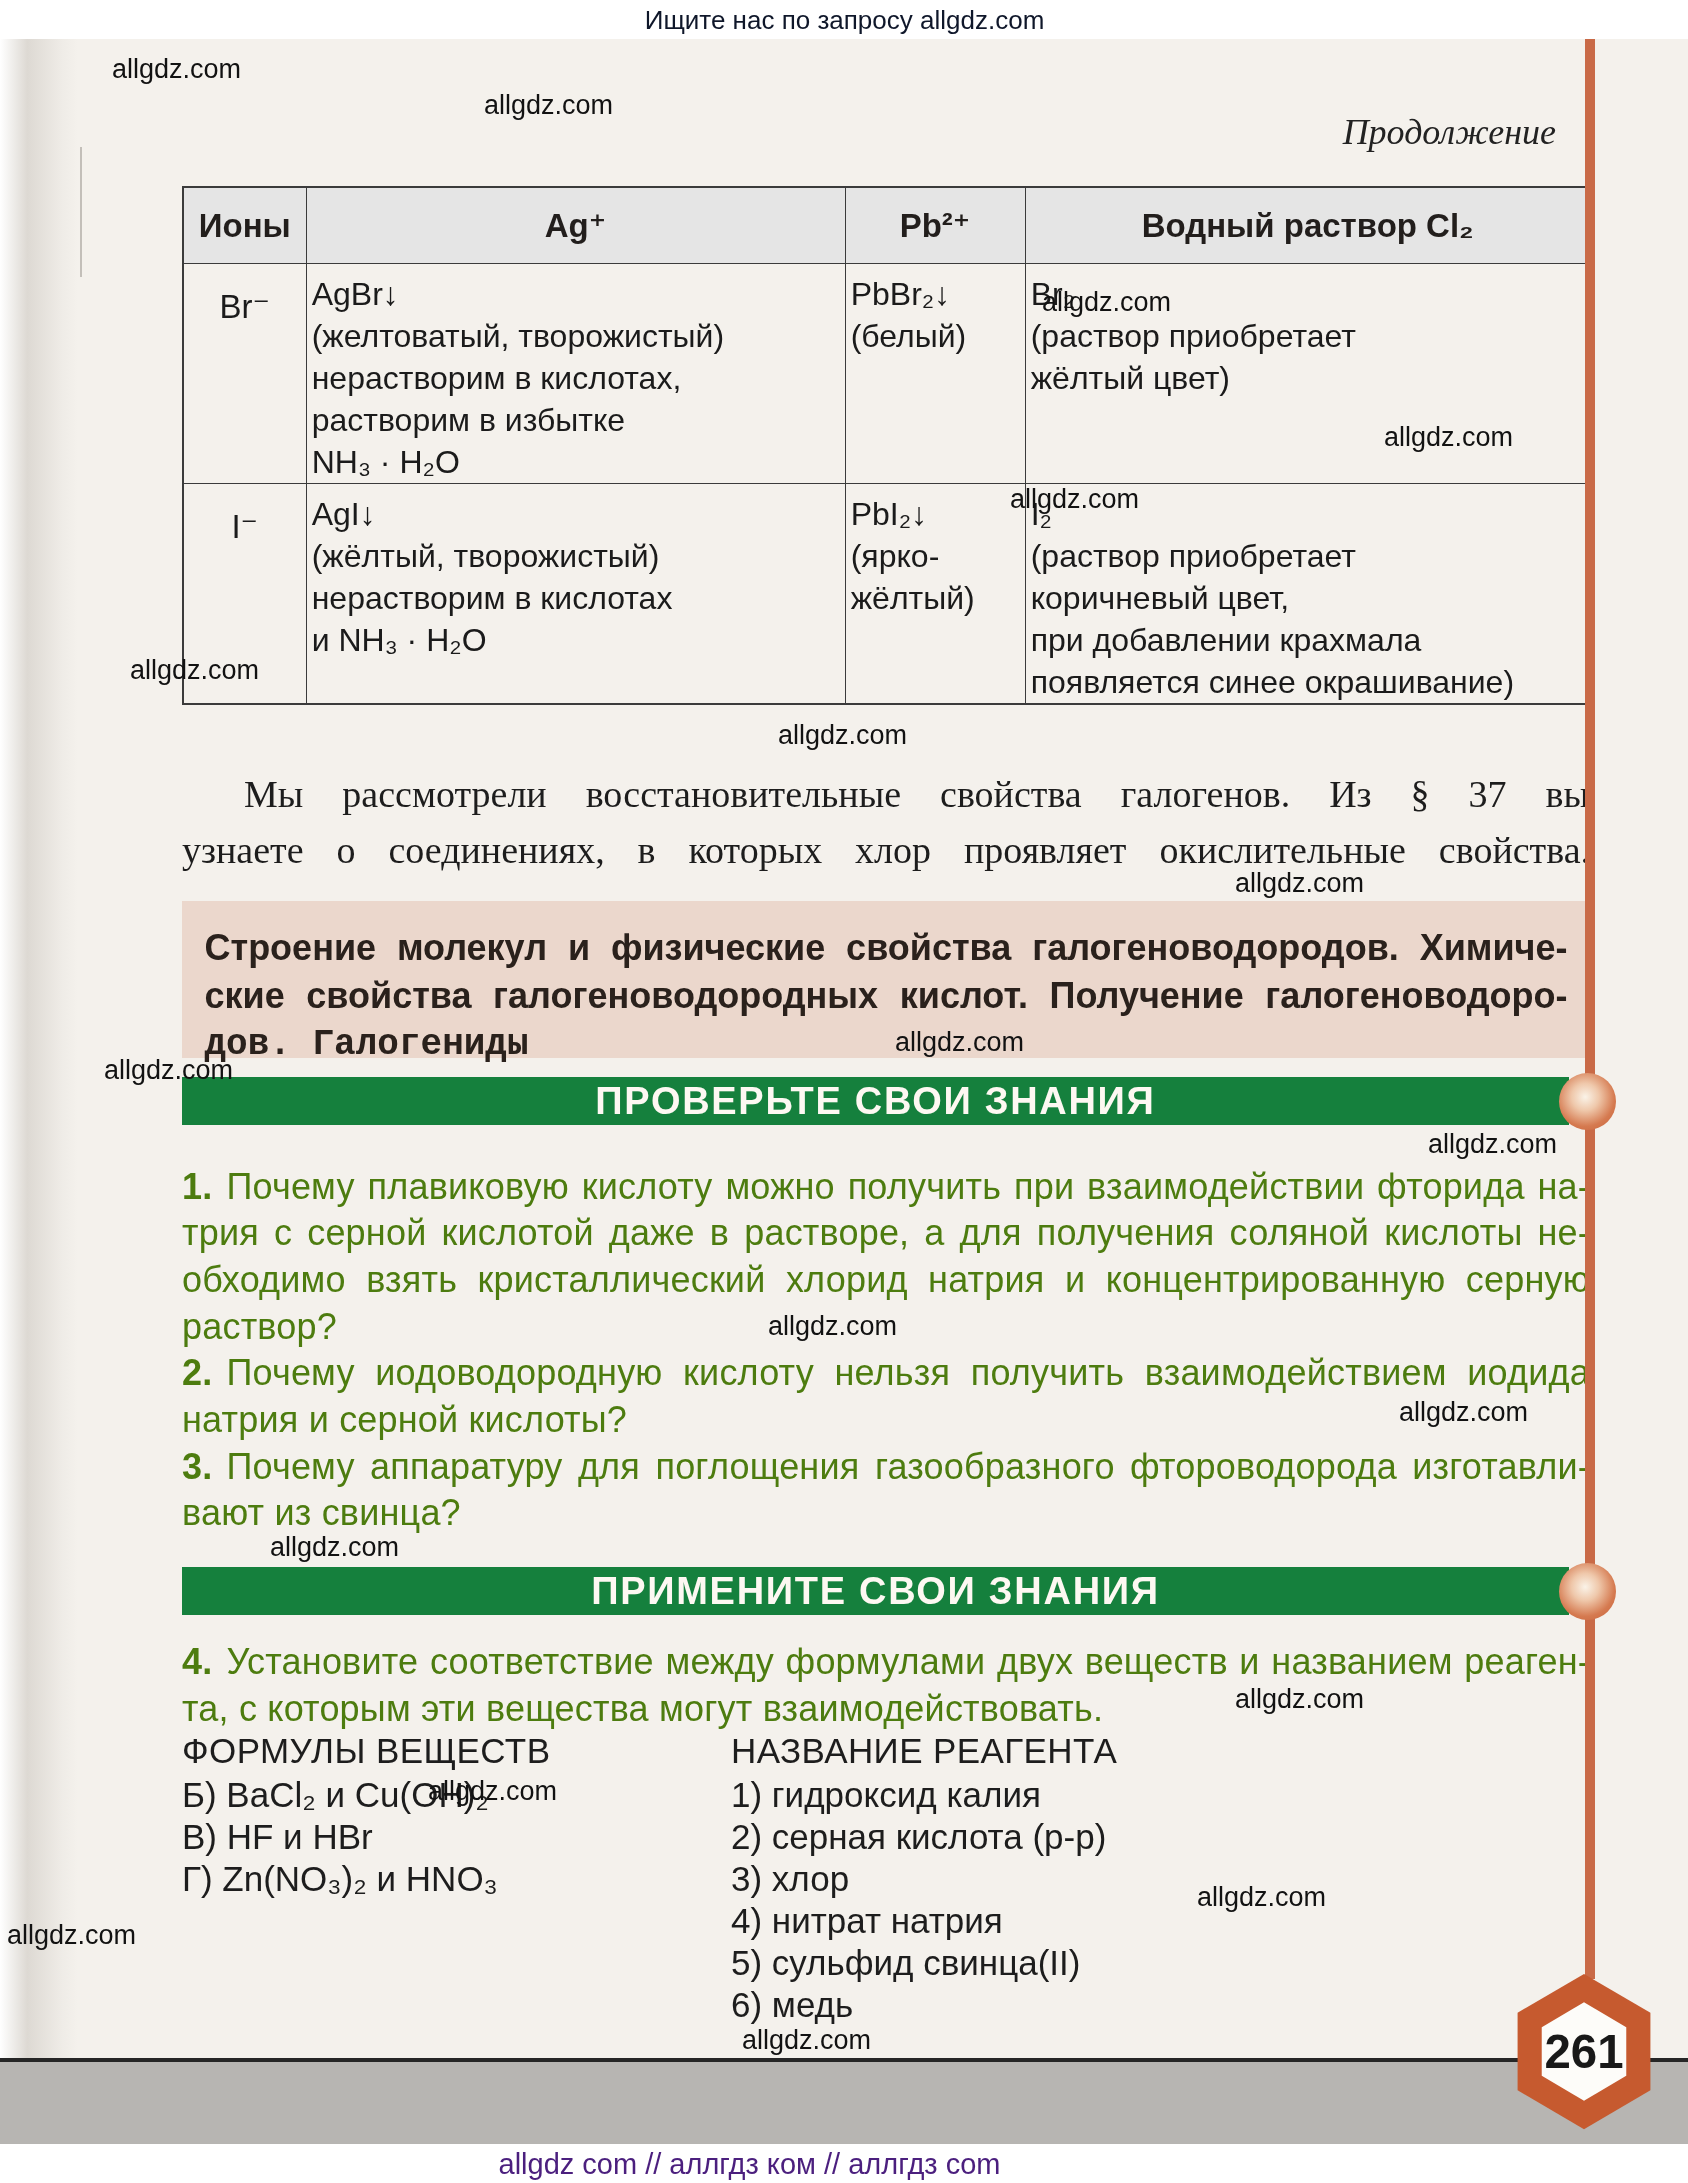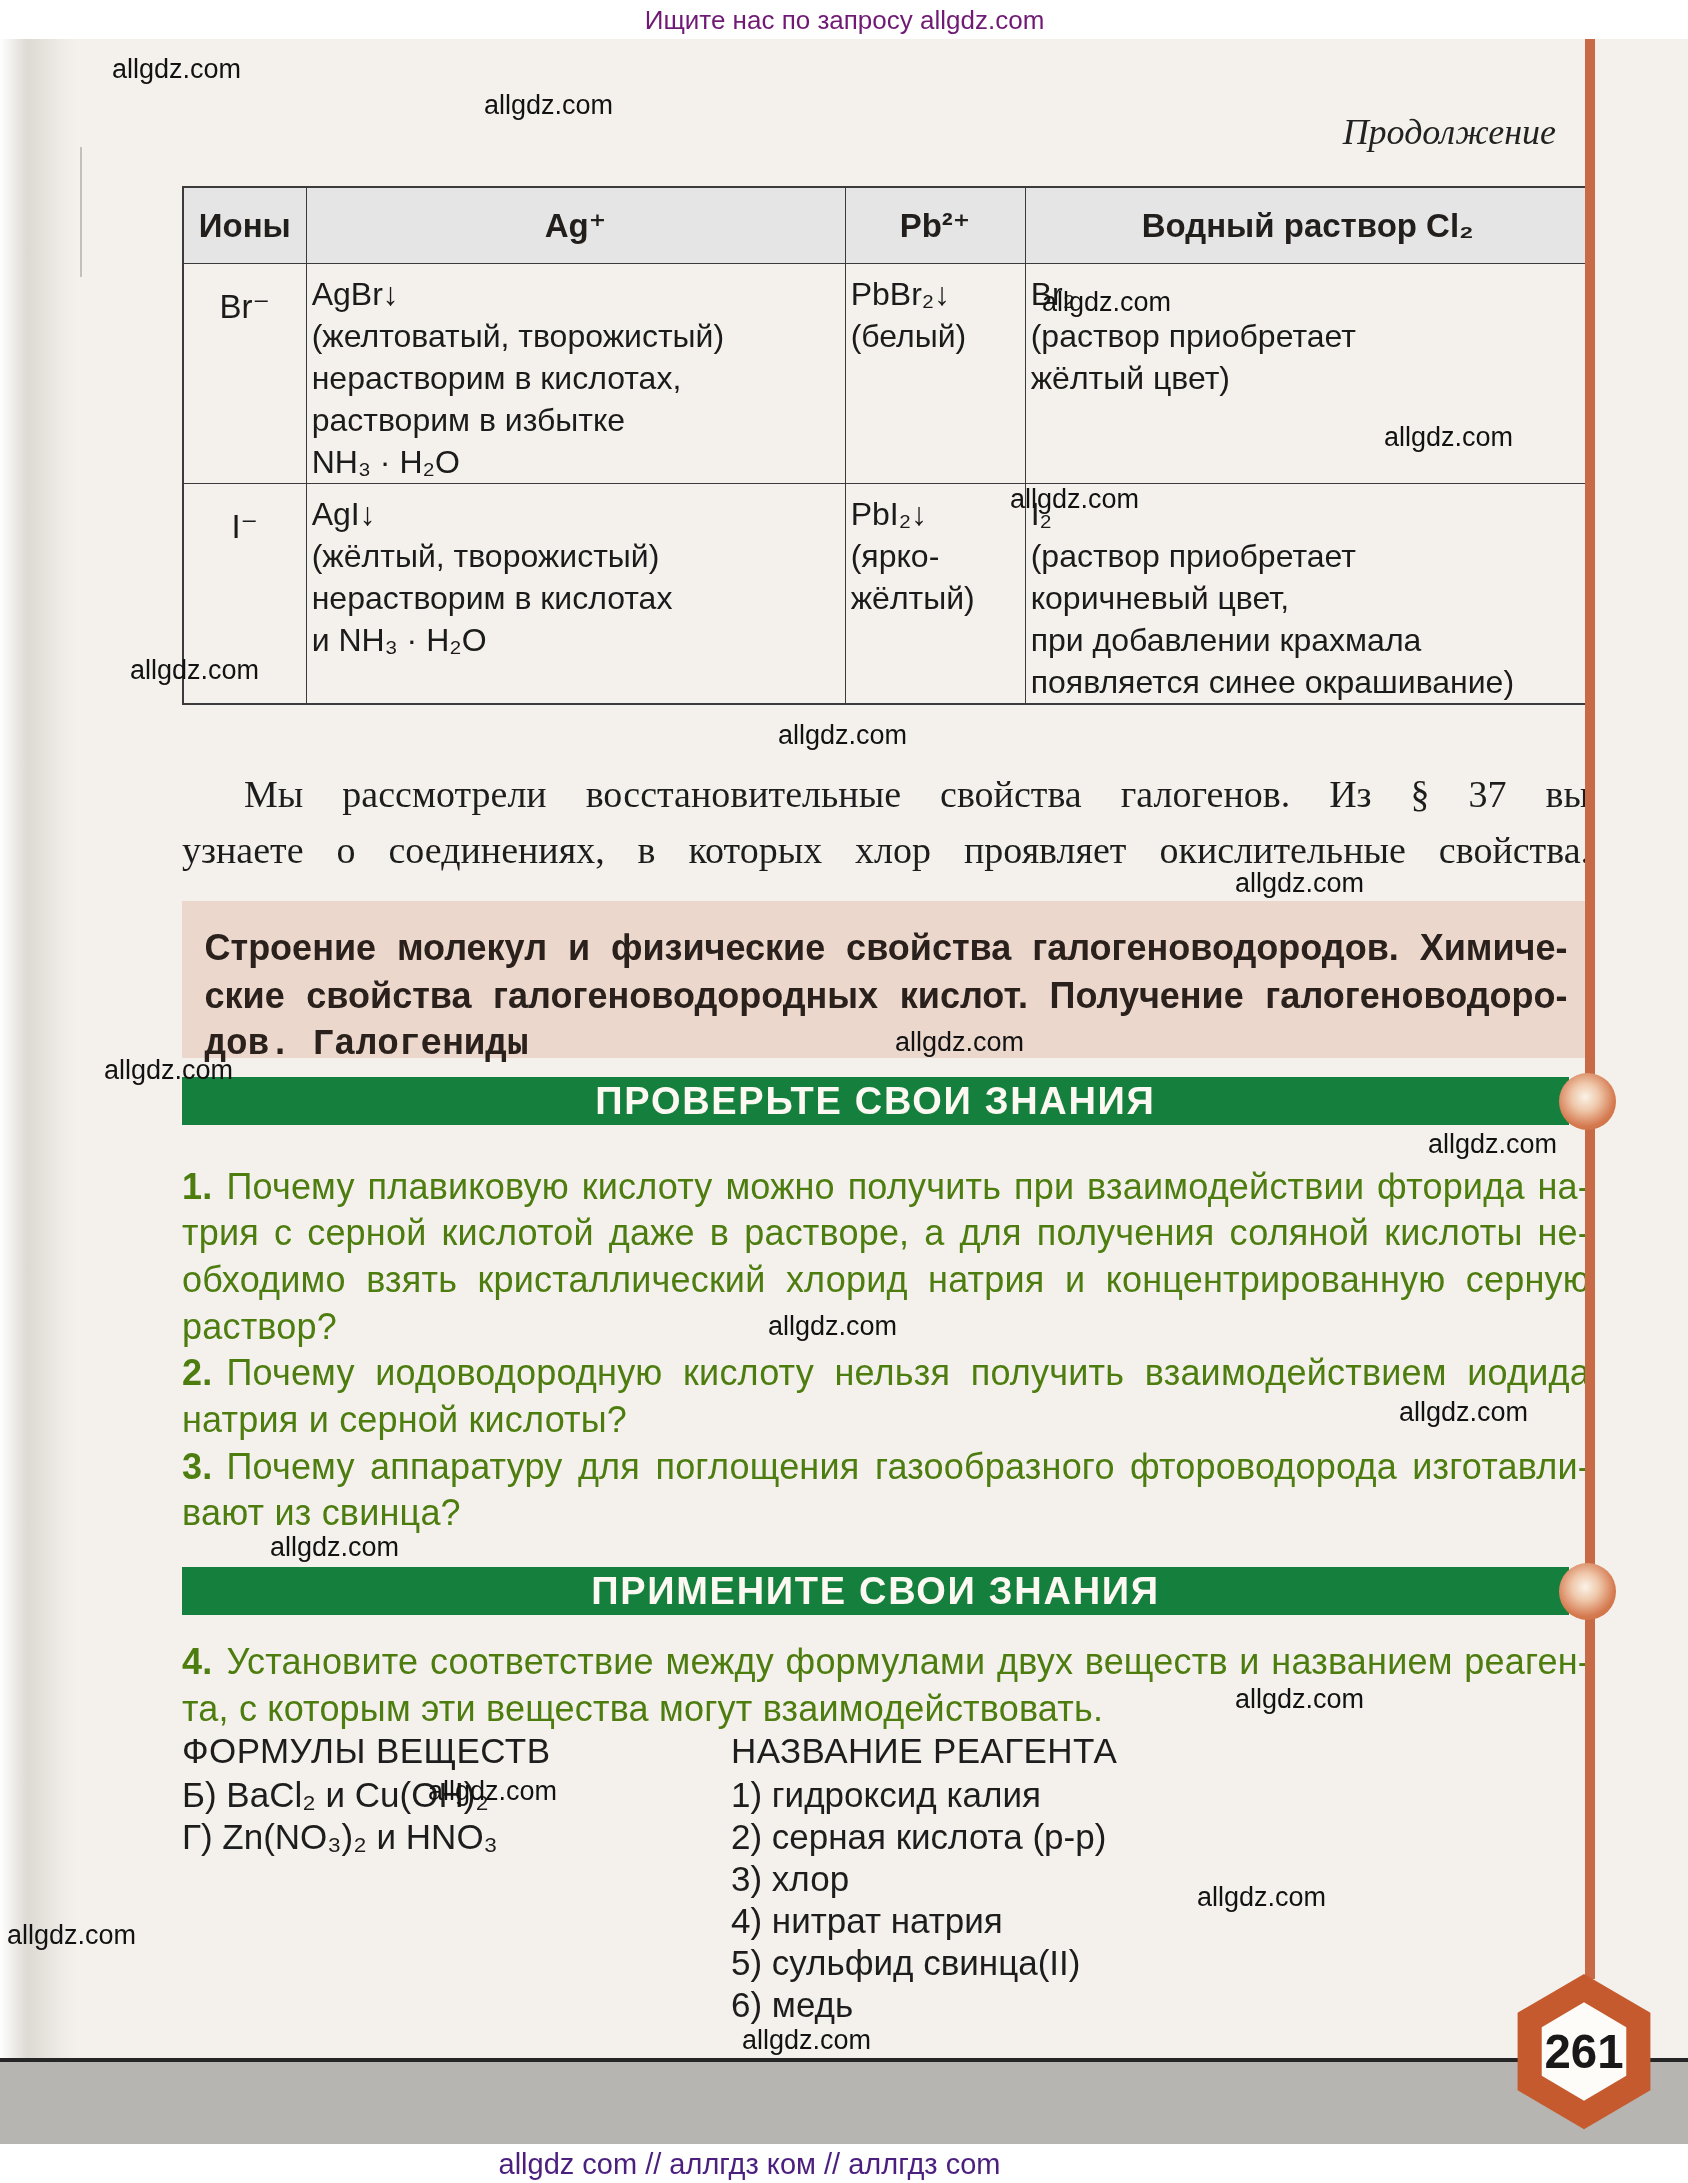--- a/index.html
+++ b/index.html
@@ -4,21 +4,21 @@
 <style>
   html,body{margin:0;padding:0;}
   body{
     width:1689px;height:2183px;position:relative;background:#ffffff;
     font-family:"Liberation Sans","DejaVu Sans",sans-serif;color:#1b1b1b;
     overflow:hidden;
   }
   
   .top-note{
     position:absolute;left:0;top:5.2px;width:1689px;text-align:center;
-    font-size:26px;color:#701a75;font-weight:500;
+    font-size:26px;color:#0f172a;font-weight:500;
   }
   
   .scan{
     position:absolute;left:0;top:39px;width:1689px;height:2019px;
     background:#f4f1ec;
   }
   .gutter{
     position:absolute;left:0;top:39px;width:78px;height:2019px;
     background:linear-gradient(90deg,#ffffff 0%,#ddd9d3 35%,#efece7 80%,rgba(244,241,236,0) 100%);
   }
@@ -188,20 +188,21 @@
 
 <div class="banner" style="top:1567px">ПРИМЕНИТЕ СВОИ ЗНАНИЯ</div>
 <div class="ball" style="left:1559px;top:1563px"></div>
 
 <div class="qline" style="top:1641px"><b class="qnum">4.</b><span>Установите соответствие между формулами двух веществ и названием реаген-</span></div>
 <div class="qline last" style="top:1688px">та, с которым эти вещества могут взаимодействовать.</div>
 
 <div class="list-col" style="left:182px;top:1731px">
   <div class="list-header">ФОРМУЛЫ ВЕЩЕСТВ</div>
   <div class="list-item">Б) BaCl₂ и Cu(OH)₂</div>
+  <div class="list-item">В) HF и HBr</div>
   <div class="list-item">Г) Zn(NO₃)₂ и HNO₃</div>
 </div>
 <div class="list-col" style="left:731px;top:1731px">
   <div class="list-header">НАЗВАНИЕ РЕАГЕНТА</div>
   <div class="list-item">1) гидроксид калия</div>
   <div class="list-item">2) серная кислота (р-р)</div>
   <div class="list-item">3) хлор</div>
   <div class="list-item">4) нитрат натрия</div>
   <div class="list-item">5) сульфид свинца(II)</div>
   <div class="list-item">6) медь</div>

